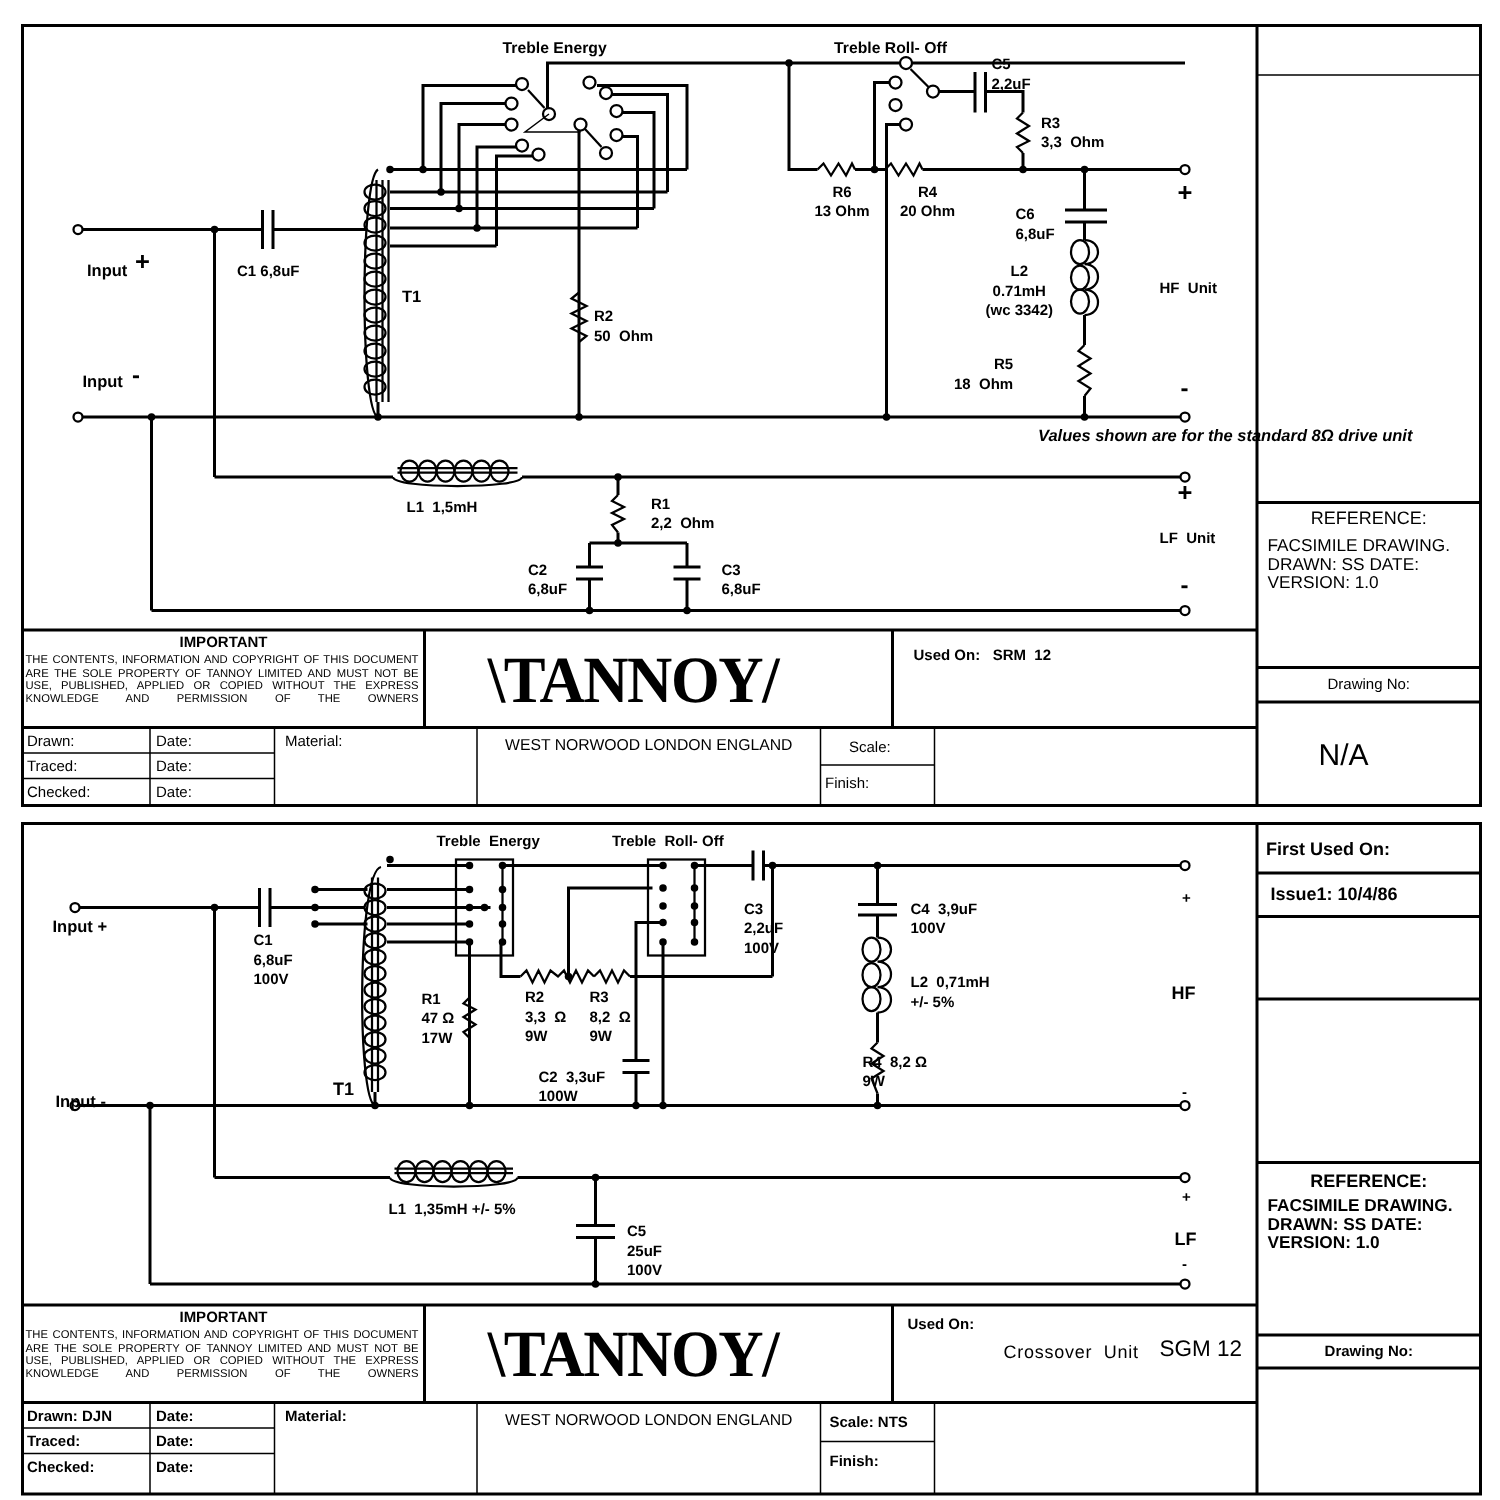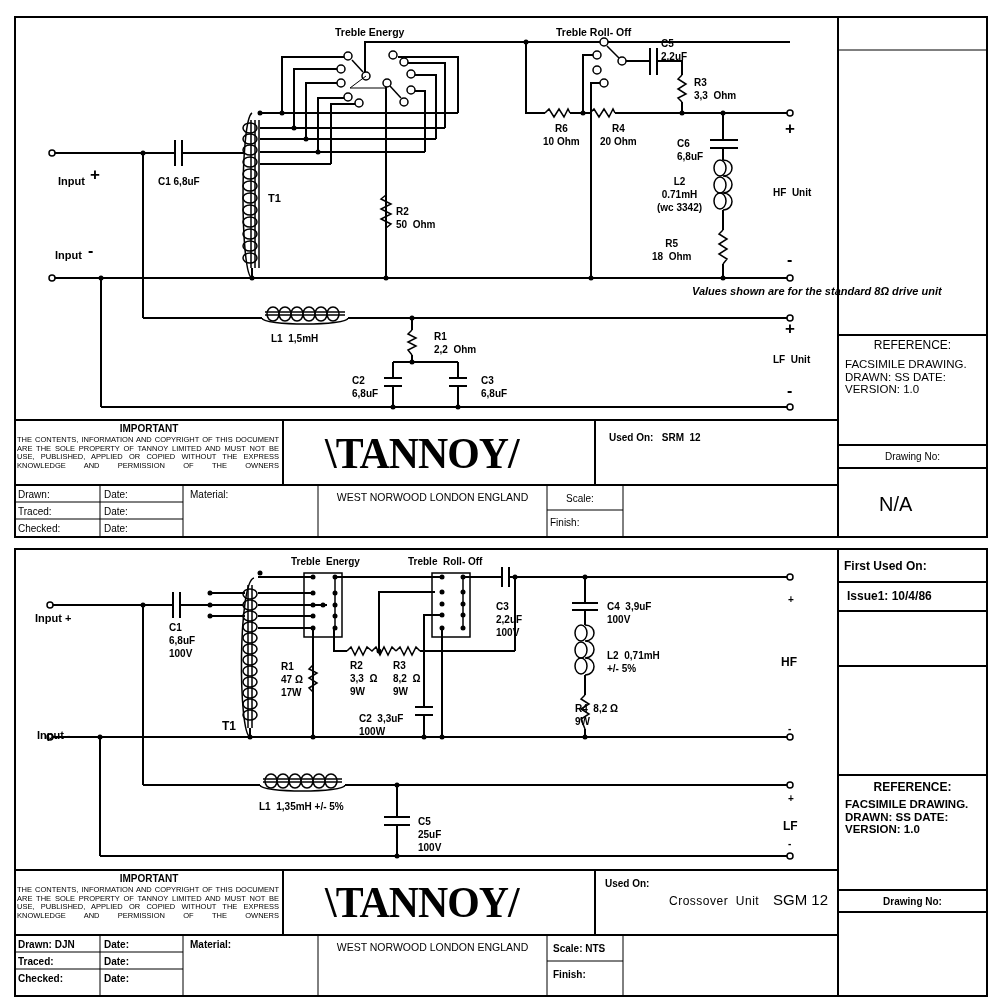--- a/index.html
+++ b/index.html
@@ -222,29 +222,29 @@
   <span class="lbl" style="left:268px;top:192px;font-size:11px">T1</span>
   <span class="lbl" style="left:396px;top:205px">R2
 50  Ohm</span>
   <span class="lbl" style="left:335px;top:26px;font-size:10.5px">Treble Energy</span>
   <span class="lbl" style="left:556px;top:26px;font-size:10.5px">Treble Roll- Off</span>
   <span class="lbl" style="left:661px;top:37px">C5
 2,2uF</span>
   <span class="lbl" style="left:694px;top:76px">R3
 3,3  Ohm</span>
   <span class="lbl" style="left:543px;top:122px;text-align:center">R6
-10 Ohm</span>
+13 Ohm</span>
   <span class="lbl" style="left:600px;top:122px;text-align:center">R4
 20 Ohm</span>
   <span class="lbl" style="left:677px;top:137px">C6
 6,8uF</span>
   <span class="lbl" style="left:657px;top:175px;text-align:center">L2
 0.71mH
 (wc 3342)</span>
-  <span class="lbl" style="left:652px;top:237px;text-align:center">R5
+  <span class="lbl" style="left:636px;top:237px;text-align:right">R5
 18  Ohm</span>
   <span class="lbl" style="left:773px;top:186px">HF  Unit</span>
   <span class="lbl" style="left:785px;top:122px;font-size:17px">+</span>
   <span class="lbl" style="left:787px;top:253px;font-size:16px">-</span>
   <span class="ital" style="left:692px;top:285px">Values shown  are for the
 standard 8Ω  drive unit</span>
   <span class="lbl" style="left:271px;top:332px">L1  1,5mH</span>
   <span class="lbl" style="left:434px;top:330px">R1
 2,2  Ohm</span>
   <span class="lbl" style="left:352px;top:374px">C2

